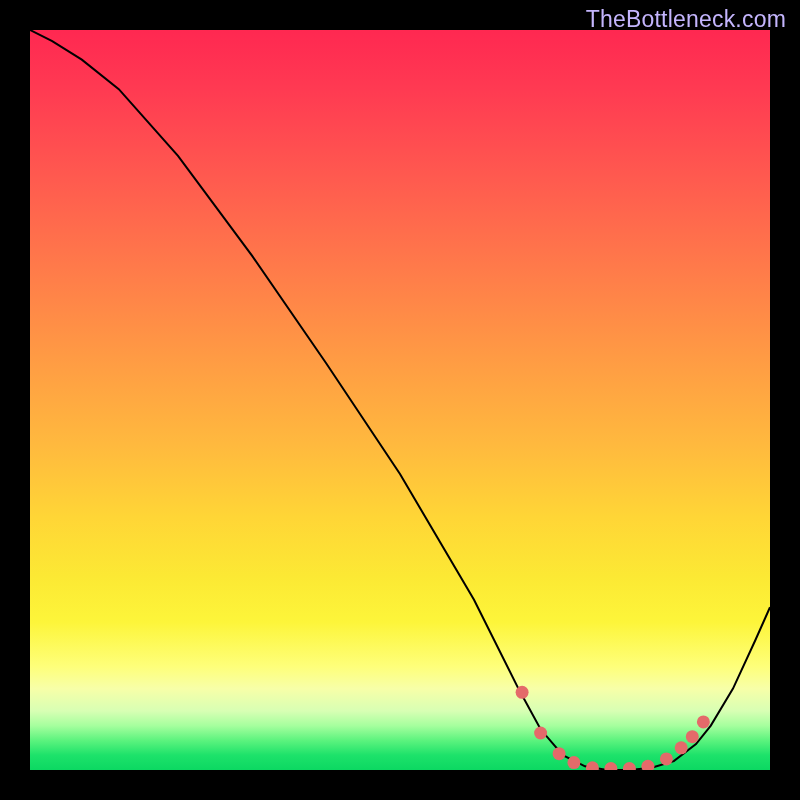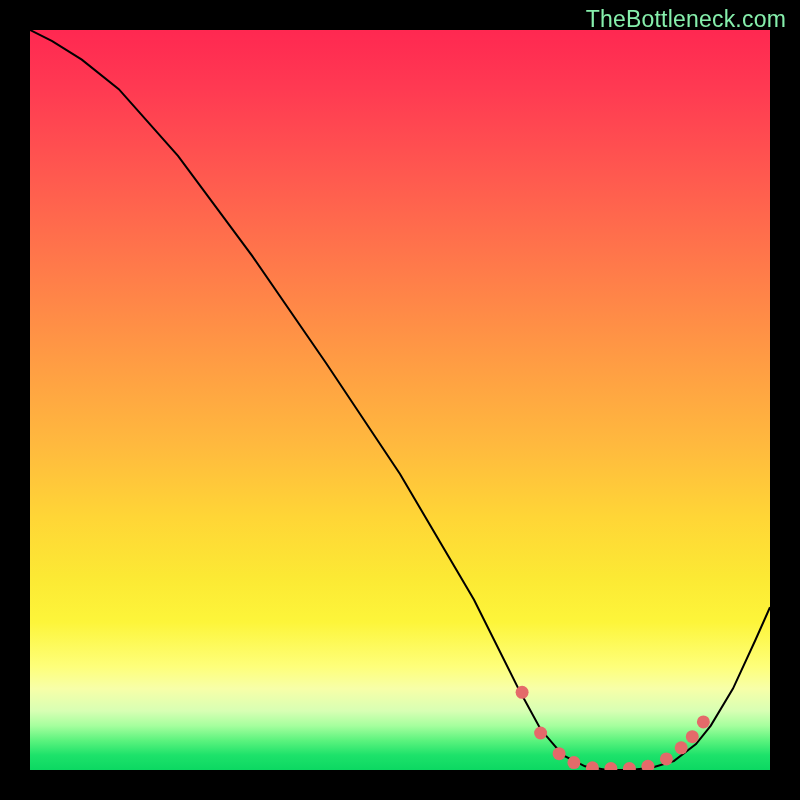--- a/index.html
+++ b/index.html
@@ -14,21 +14,21 @@
   .frame {
     position: relative;
     width: 800px;
     height: 800px;
     background: #000000;
   }
   .watermark {
     position: absolute;
     top: 6px;
     right: 14px;
-    color: #86efac;
+    color: #c4b5fd;
     font-size: 23px;
     font-weight: 500;
     letter-spacing: 0.2px;
     z-index: 10;
   }
   .plot-area {
     position: absolute;
     left: 30px;
     top: 30px;
     width: 740px;

